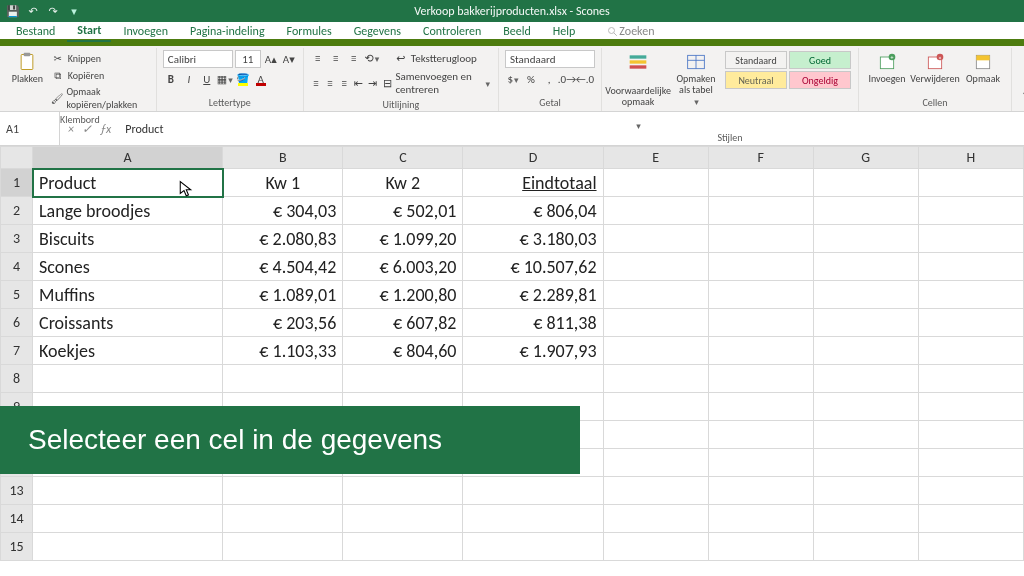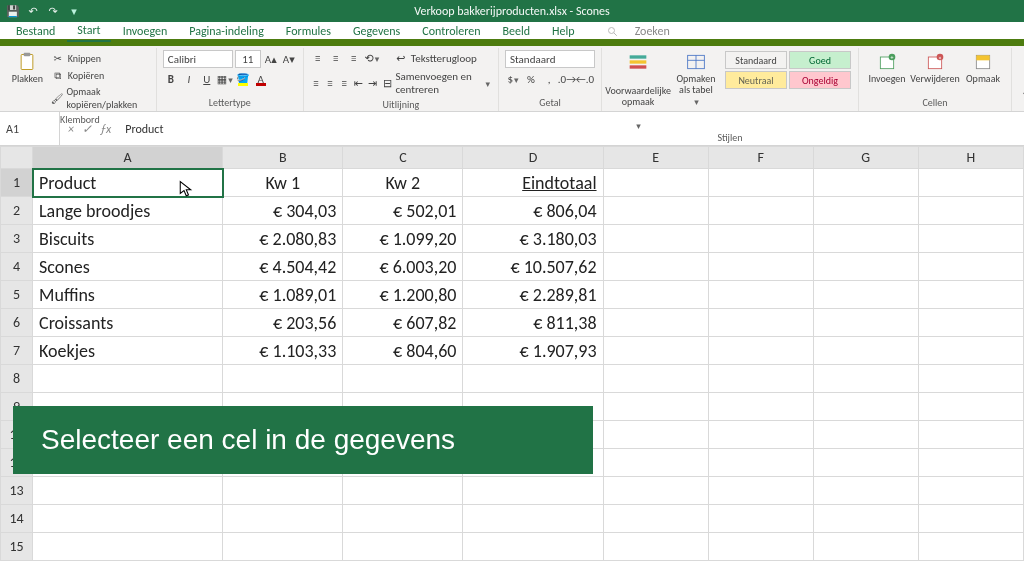--- a/index.html
+++ b/index.html
@@ -47,29 +47,29 @@
   }
   .tab {
     padding: 3px 10px;
     font-size: 12px;
     color: #217346;
     cursor: default;
     position: relative;
   }
   .tab.active {
     border-bottom: 2px solid #217346;
-    font-weight: 400;
+    font-weight: 700;
   }
   .search-box {
     margin-left: 20px;
     display: flex;
     align-items: flex-end;
     color: #888;
     font-size: 12px;
-    gap: 16px;
+    gap: 0;
   }
   .search-box svg { width: 12px; height: 12px; opacity:.6;}
 
   .ribbon {
     height: 66px;
     background: #f3f2f1;
     border-bottom: 1px solid #d4d4d4;
     display: flex;
     padding: 2px 4px 0 4px;
     font-size: 11px;
@@ -204,21 +204,21 @@
 
   .cursor {
     position:absolute;
     width:18px; height:22px;
     pointer-events:none;
   }
   .cursor svg{width:100%;height:100%;}
 
   .caption-bar {
     position:absolute;
-    left:13px;
+    left:0;
     width: 580px;
     background:#217346;
     color:#fff;
     font-size: 28px;
     font-weight: 300;
     padding: 18px 28px;
     font-family: "Segoe UI Light","Segoe UI",sans-serif;
   }
 
   .chev { font-size:9px; margin-left:1px; color:#666;}

